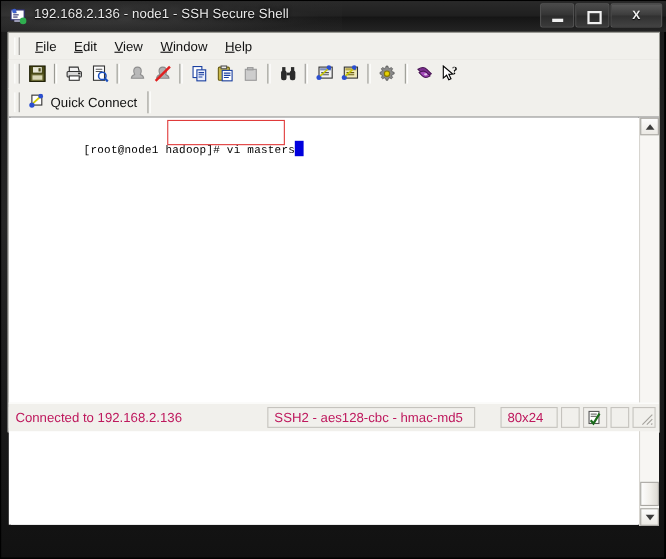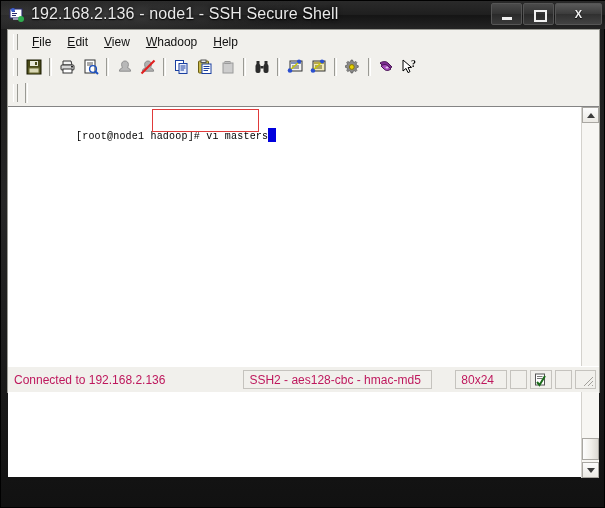--- a/index.html
+++ b/index.html
@@ -42,21 +42,21 @@
     pointer-events: none;
   }
   .app-icon {
     position: absolute;
     left: 8px; top: 6px;
     width: 16px; height: 16px;
   }
   .title-text {
     position: absolute;
     left: 30px; top: 4px;
-    font-size: 16px;
+    font-size: 12px;
     color: #e9e9e9;
     letter-spacing: 0.1px;
     text-shadow: 0 0 4px rgba(0,0,0,0.9), 0 1px 1px rgba(0,0,0,0.9);
     white-space: nowrap;
   }
   .winbtns {
     position: absolute;
     right: 4px; top: 2px;
     display: flex;
     gap: 1px;
@@ -347,21 +347,21 @@
     </div>
   </div>
 
   <div class="client">
 
     <div class="menubar">
       <div class="gripper"></div>
       <div class="menu-item"><u>F</u><span>ile</span></div>
       <div class="menu-item"><u>E</u><span>dit</span></div>
       <div class="menu-item"><u>V</u><span>iew</span></div>
-      <div class="menu-item"><u>W</u><span>hadoop</span></div>
+      <div class="menu-item"><u>W</u><span>indow</span></div>
       <div class="menu-item"><u>H</u><span>elp</span></div>
     </div>
 
     <div class="toolbar">
       <div class="tb-grip"></div>
 
       <div class="tb-btn">
         <svg width="16" height="16" viewBox="0 0 16 16">
           <rect x="1" y="1" width="14" height="14" fill="#4a4a18" stroke="#1a1a00"></rect>
           <rect x="4" y="2" width="8" height="5" fill="#e8e8d8"></rect>
@@ -497,20 +497,29 @@
         <svg width="17" height="16" viewBox="0 0 17 16">
           <path d="M2 1 L2 12 L5 9.4 L7 13.6 L9 12.6 L7 8.6 L10.6 8.4 z" fill="#ffffff" stroke="#000" stroke-width="1"></path>
           <text x="10" y="8" font-family="Liberation Serif, serif" font-size="10" font-weight="bold" fill="#000">?</text>
         </svg>
       </div>
     </div>
 
     <div class="qcbar">
       <div class="tb-grip"></div>
 
+      <div class="qc-item">
+        <svg width="16" height="16" viewBox="0 0 16 16">
+          <rect x="4" y="1.5" width="9" height="9" fill="#ffffff" stroke="#333"></rect>
+          <path d="M5 9 L12 2.5" stroke="#d4cc00" stroke-width="1.6"></path>
+          <circle cx="4" cy="10.5" r="2.4" fill="#2b4fd0"></circle>
+          <circle cx="12" cy="2.4" r="2.1" fill="#2b4fd0"></circle>
+        </svg>
+        <span>Quick Connect</span>
+      </div>
 
 
       <div class="qc-sep"></div>
     </div>
 
     <div class="terminal-wrap">
 
       <div class="terminal">
         <div class="term-line">
           <span>[root@node1 hadoop]# vi masters</span><span class="cursor-block"></span>

